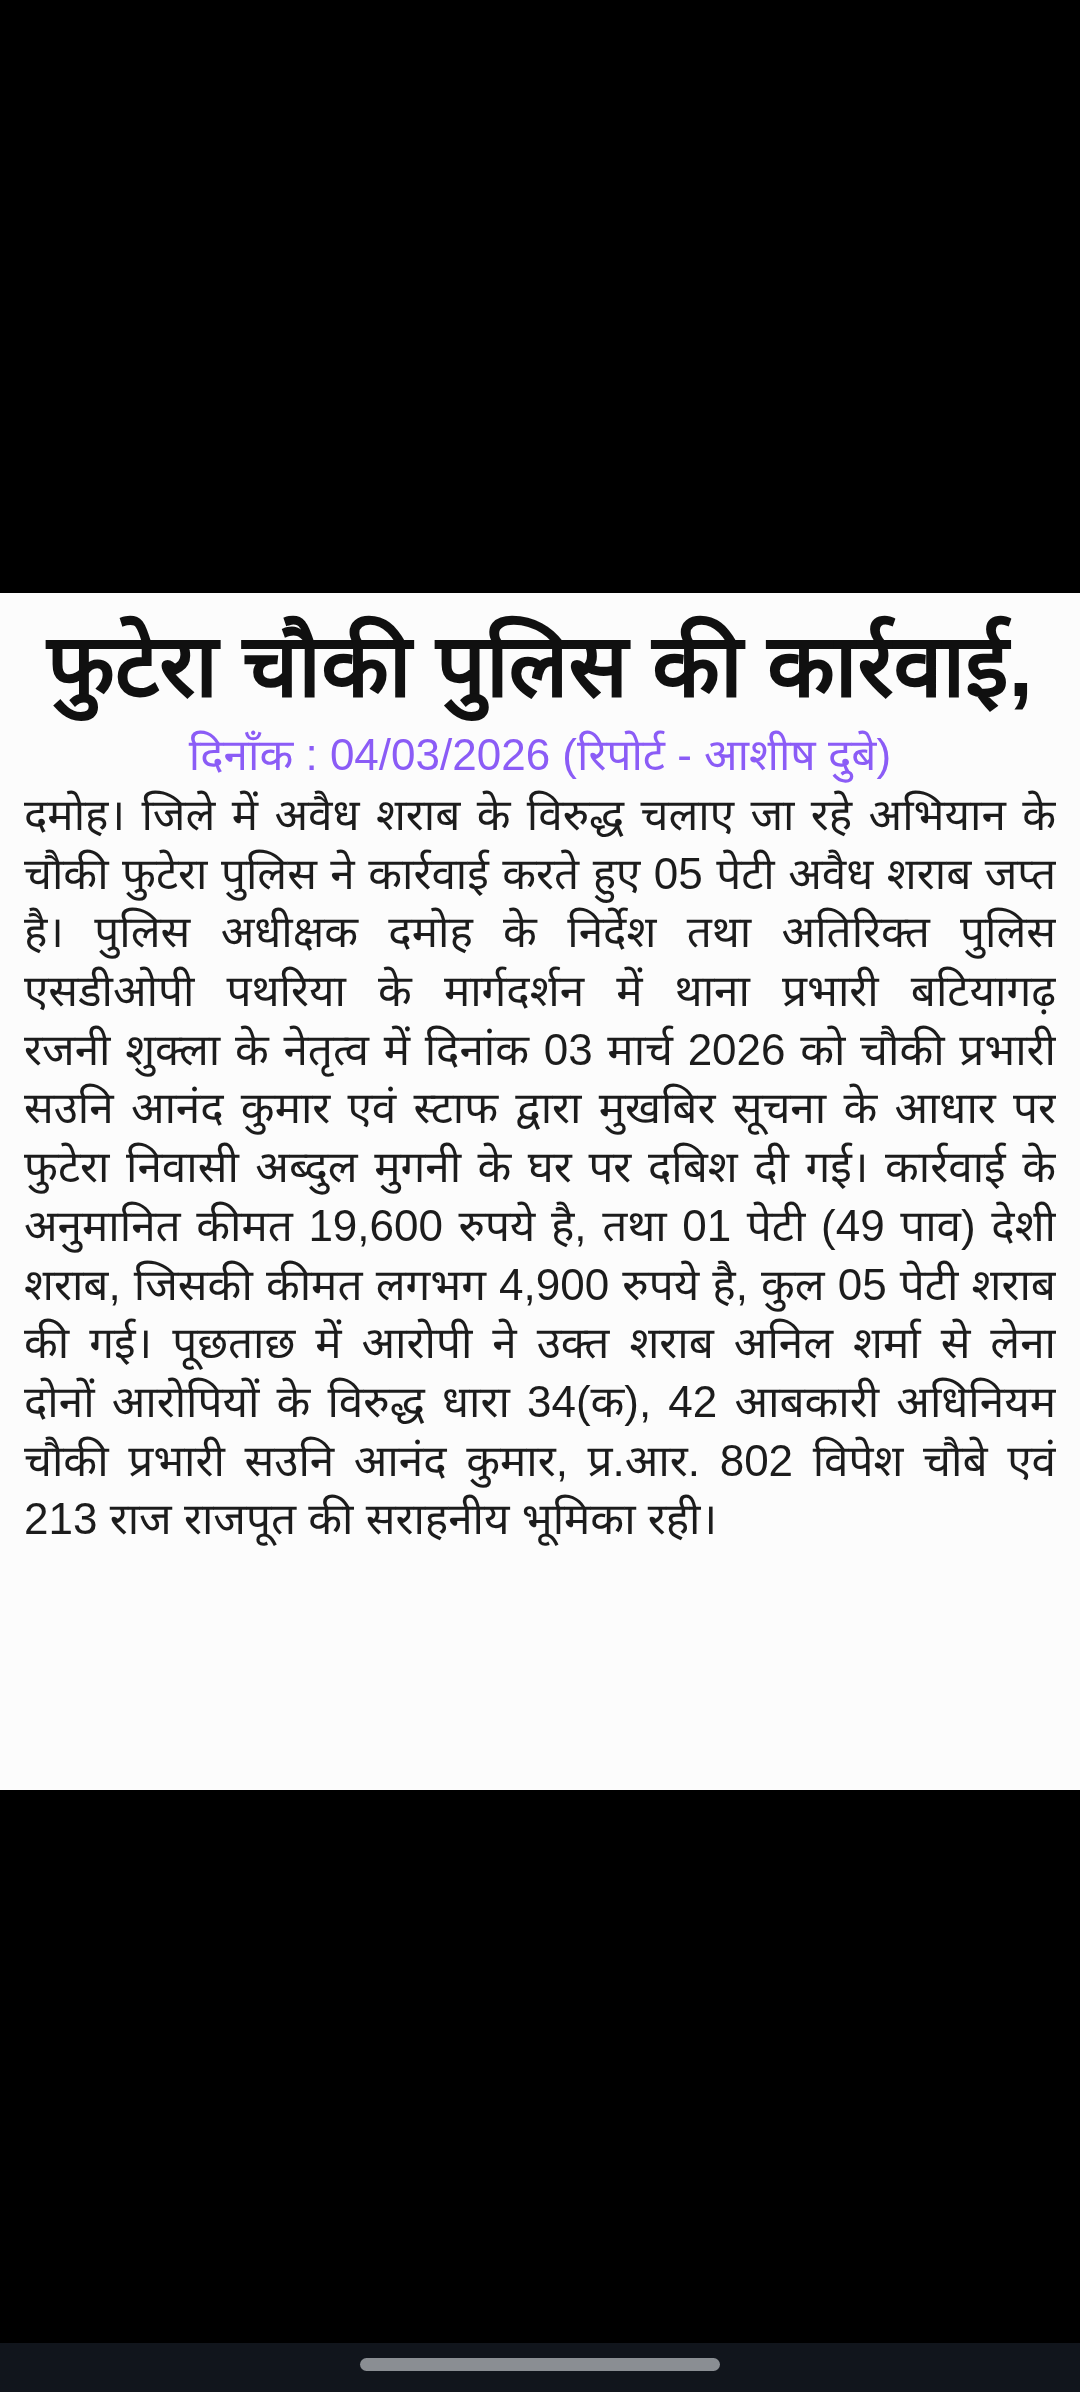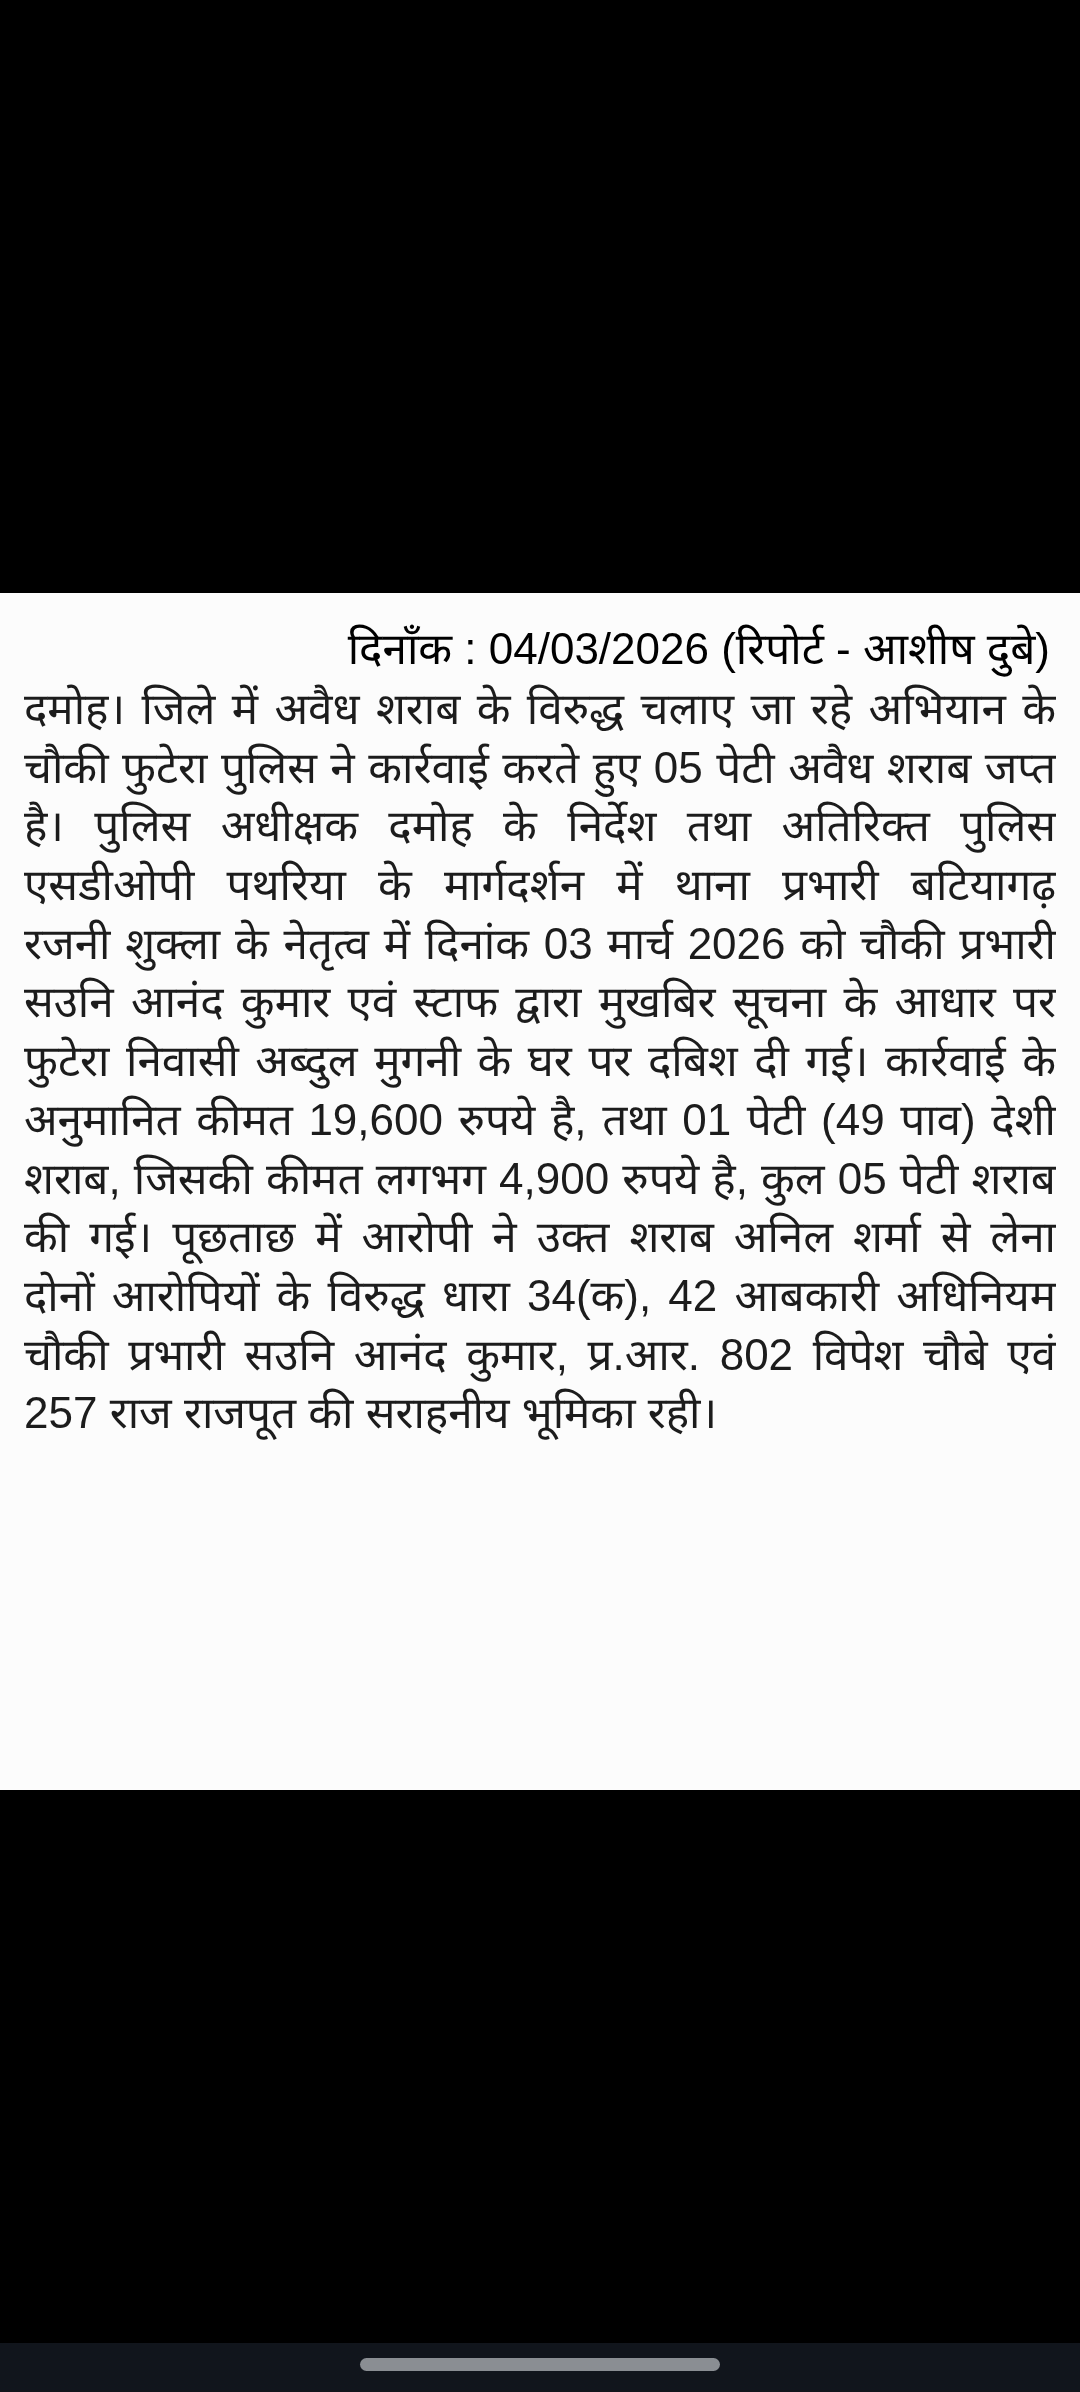--- a/index.html
+++ b/index.html
@@ -44,24 +44,23 @@
     overflow: hidden;
     white-space: nowrap;
   }
 
   .date-line {
     padding: 0 30px;
     font-size: 44px;
     line-height: 62px;
     height: 62px;
     overflow: hidden;
-    color: #000000;
-    text-align: right;
+    color: #8b5cf6;
+    text-align: center;
     white-space: nowrap;
-    margin-top: 11px;
   }
 
   .body-text {
     padding: 0 24px;
     font-size: 44px;
     color: #1c1c1c;
   }
   .body-line {
     height: 58.7px;
     line-height: 58.7px;
@@ -93,38 +92,39 @@
   }
 </style>
 </head>
 <body>
 
 <div class="screen">
 
   <div class="paper">
 
     <div class="title">
+      <div class="title-line">फुटेरा चौकी पुलिस की कार्रवाई,</div>
     </div>
 
     <div class="date-line">दिनाँक : 04/03/2026 (रिपोर्ट - आशीष दुबे)</div>
 
     <div class="body-text">
       <div class="body-line">दमोह। जिले में अवैध शराब के विरुद्ध चलाए जा रहे अभियान के तहत</div>
       <div class="body-line">चौकी फुटेरा पुलिस ने कार्रवाई करते हुए 05 पेटी अवैध शराब जप्त की</div>
       <div class="body-line">है। पुलिस अधीक्षक दमोह के निर्देश तथा अतिरिक्त पुलिस अधीक्षक एवं</div>
       <div class="body-line">एसडीओपी पथरिया के मार्गदर्शन में थाना प्रभारी बटियागढ़ निरीक्षक</div>
       <div class="body-line">रजनी शुक्ला के नेतृत्व में दिनांक 03 मार्च 2026 को चौकी प्रभारी फुटेरा</div>
       <div class="body-line">सउनि आनंद कुमार एवं स्टाफ द्वारा मुखबिर सूचना के आधार पर ग्राम</div>
       <div class="body-line">फुटेरा निवासी अब्दुल मुगनी के घर पर दबिश दी गई। कार्रवाई के दौरान</div>
       <div class="body-line">अनुमानित कीमत 19,600 रुपये है, तथा 01 पेटी (49 पाव) देशी प्लेन</div>
       <div class="body-line">शराब, जिसकी कीमत लगभग 4,900 रुपये है, कुल 05 पेटी शराब जप्त</div>
       <div class="body-line">की गई। पूछताछ में आरोपी ने उक्त शराब अनिल शर्मा से लेना बताया है।</div>
       <div class="body-line">दोनों आरोपियों के विरुद्ध धारा 34(क), 42 आबकारी अधिनियम के</div>
       <div class="body-line">चौकी प्रभारी सउनि आनंद कुमार, प्र.आर. 802 विपेश चौबे एवं आरक्षक</div>
-      <div class="body-line last-line">257 राज राजपूत की सराहनीय भूमिका रही।</div>
+      <div class="body-line last-line">213 राज राजपूत की सराहनीय भूमिका रही।</div>
     </div>
 
   </div>
 
   <div class="nav-bar">
     <div class="home-pill"></div>
   </div>
 
 </div>
 

